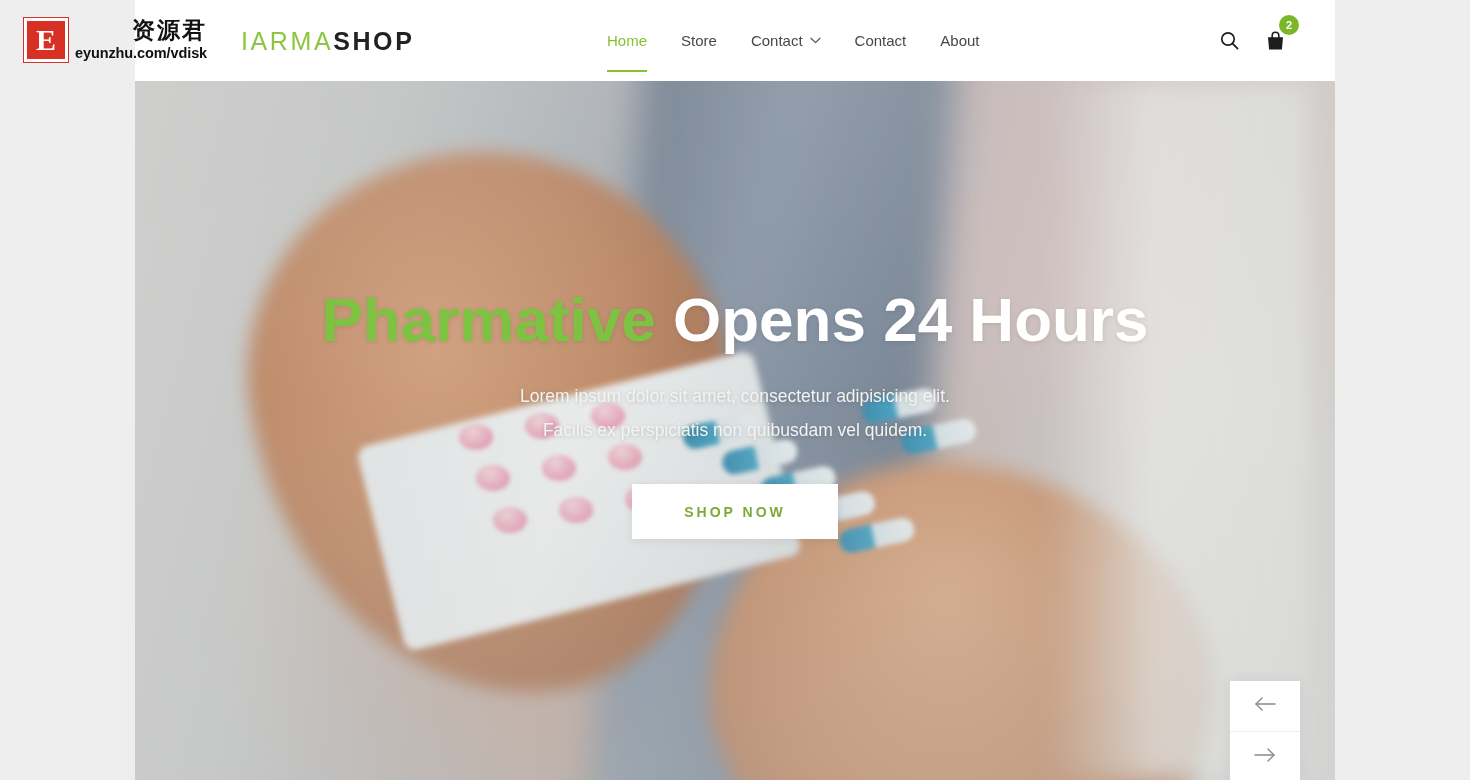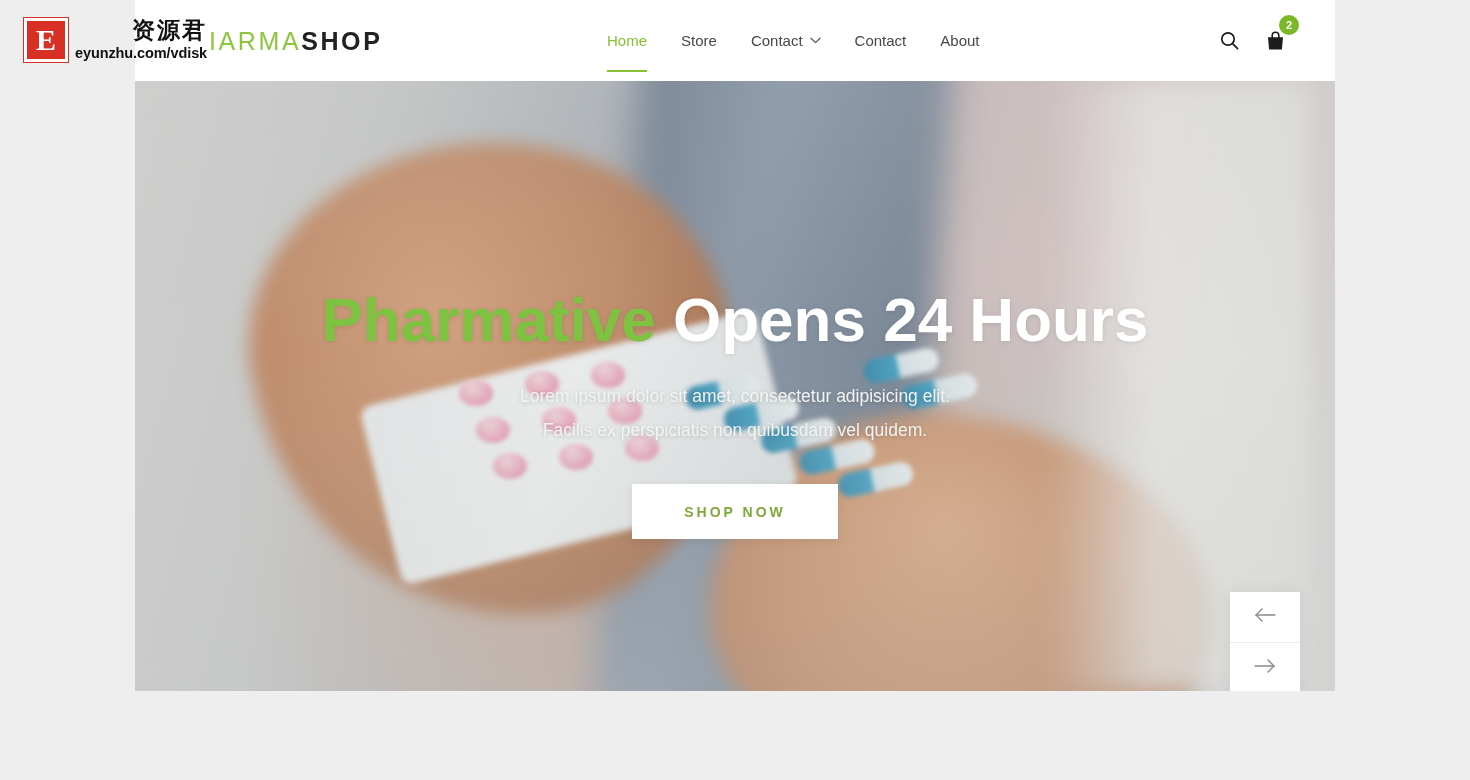--- a/index.html
+++ b/index.html
@@ -17,21 +17,21 @@
 
   
   .header {
     position: absolute; left: 0; top: 0; width: 1200px; height: 81px;
     background: #ffffff; display: flex; align-items: center;
   }
   .brand {
     position: absolute; left: 74px; top: 50%; transform: translateY(-50%);
     font-size: 25px; font-weight: 700; letter-spacing: 2.6px; white-space: nowrap;
   }
-  .brand .b-green { color: #8cc63e; font-weight: 400; }
+  .brand .b-green { color: #8cc63e; font-weight: 400; margin-left: 32px; }
   .brand .b-dark { color: #222222; font-weight: 700; }
 
   .nav { position: absolute; left: 455px; top: 0; height: 81px; display: flex; align-items: center; gap: 0px; }
   .nav-item {
     position: relative; height: 99px; display: flex; align-items: center;
     padding: 0 17px; font-size: 15px; color: #444a44; white-space: nowrap;
     cursor: pointer;
   }
   .nav-item.active { color: #86c232; }
   .nav-item.active .nav-underline {
@@ -44,21 +44,21 @@
   .icon-btn { position: relative; width: 24px; height: 26px; display: flex; align-items: center; justify-content: center; cursor: pointer; color: #222; }
   .cart-badge {
     position: absolute; top: -13px; right: -12px;
     width: 20px; height: 20px; border-radius: 50%;
     background: #7ab828; color: #ffffff;
     font-size: 11px; font-weight: 700;
     display: flex; align-items: center; justify-content: center;
   }
 
   
-  .hero { position: absolute; left: 0; top: 81px; width: 1200px; height: 610px; overflow: hidden; background: #0f172a; }
+  .hero { position: absolute; left: 0; top: 81px; width: 1200px; height: 699px; overflow: hidden; background: #0f172a; }
   .hero-photo { position: absolute; inset: 0; }
 
   
   .ph-base {
     position: absolute; inset: -60px;
     background:
       radial-gradient(circle at 72% 18%, rgba(236,198,196,0.55) 0 12%, rgba(236,198,196,0) 38%),
       radial-gradient(circle at 44% 72%, rgba(222,170,140,0.55) 0 18%, rgba(222,170,140,0) 46%),
       linear-gradient(105deg,#d9d9d7 0%, #c9cbca 22%, #9fa7b2 42%, #7c8c9e 52%, #aab2b4 62%, #cfd0cd 78%, #e2e2e0 100%);
     filter: blur(14px);

